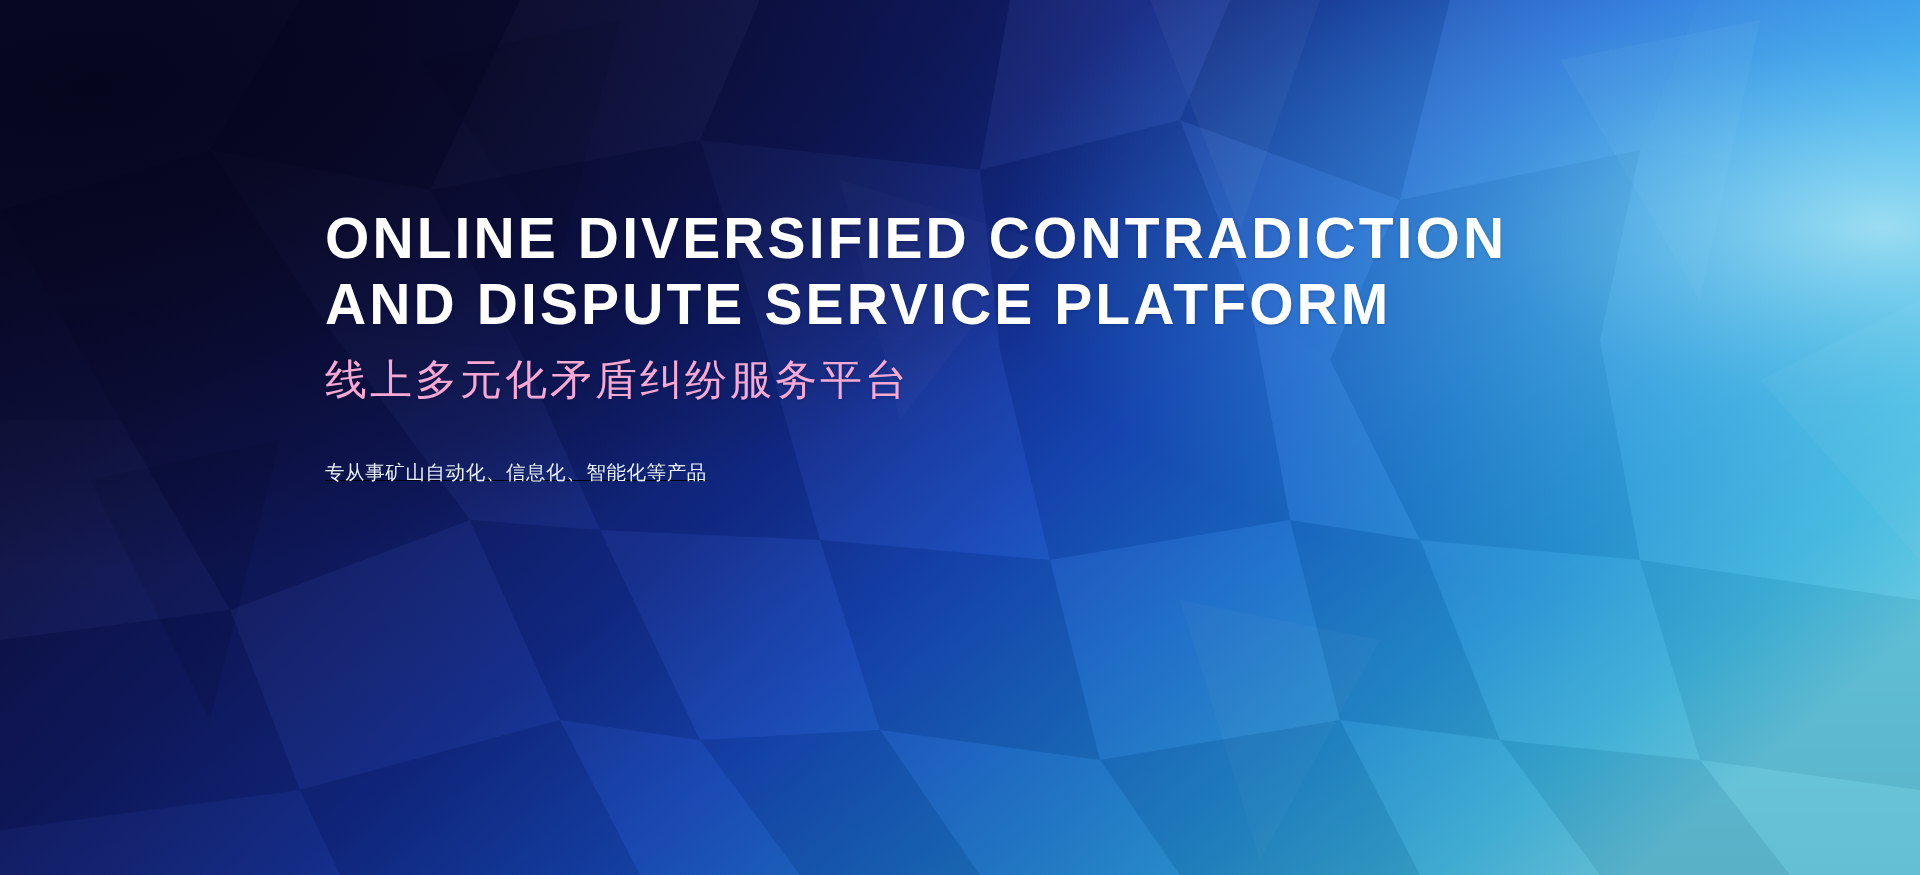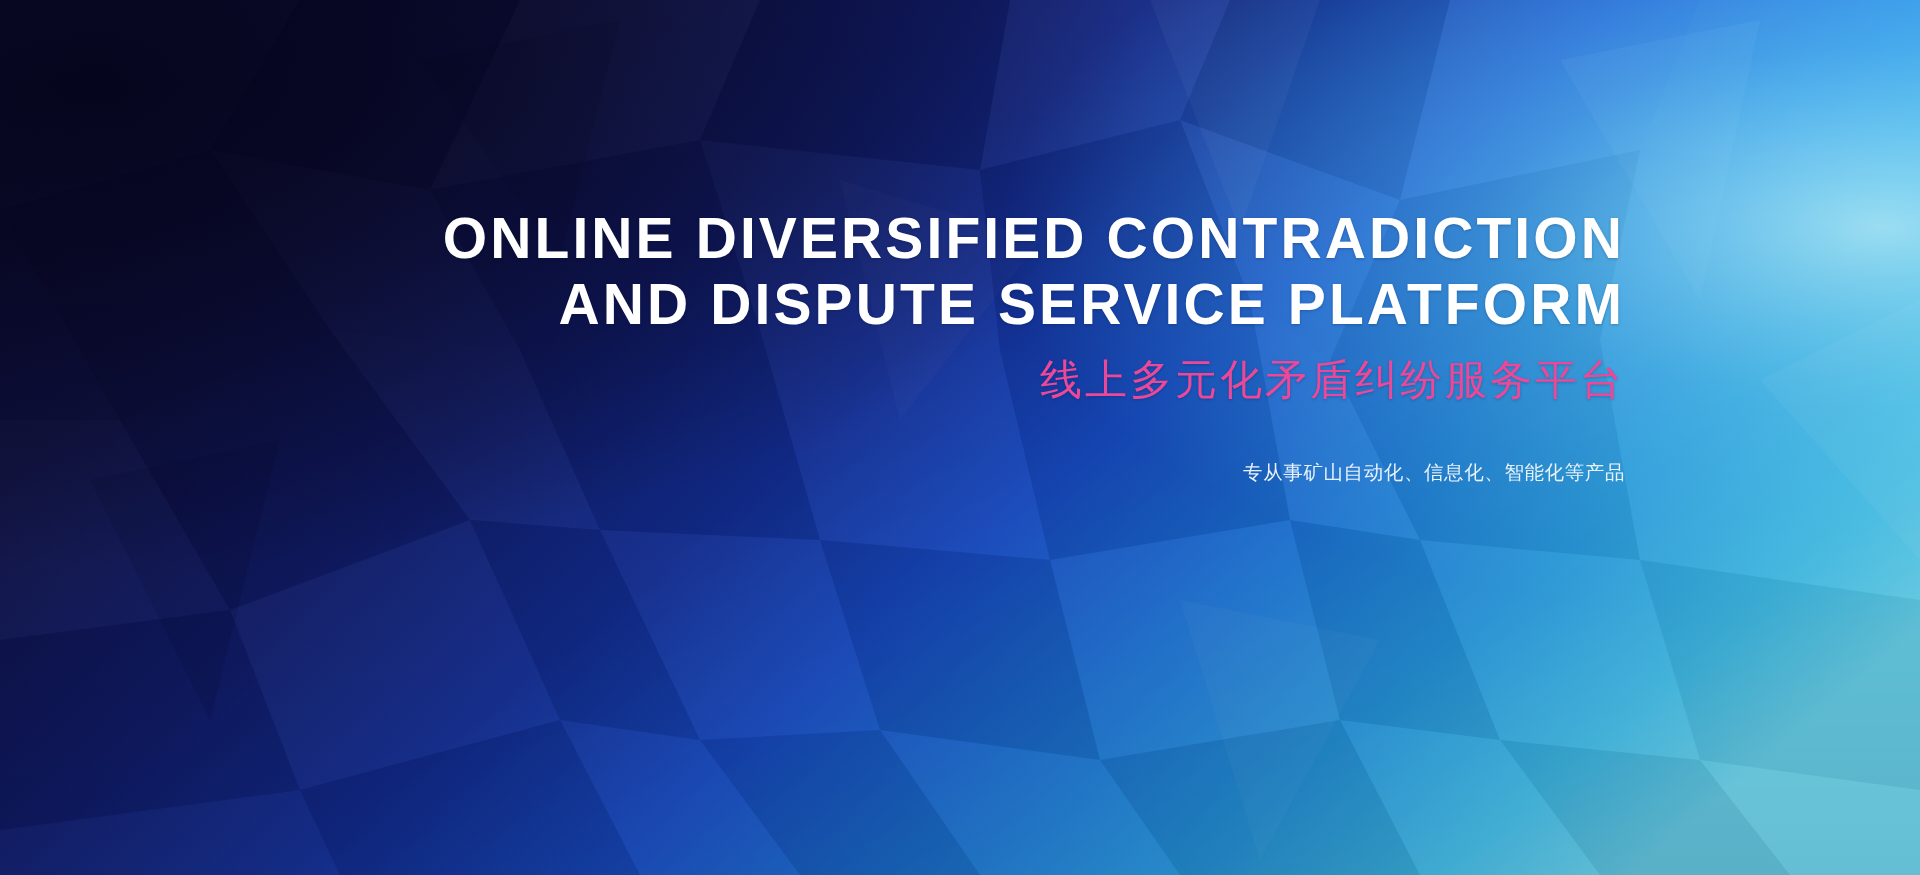--- a/index.html
+++ b/index.html
@@ -19,44 +19,44 @@
     inset: 0;
     width: 1920px;
     height: 875px;
     display: block;
   }
   #content {
     position: absolute;
     left: 325px;
     top: 205px;
     width: 1300px;
-    text-align: right;
   }
   .headline {
     margin: 0;
     color: #ffffff;
     font-size: 57px;
     font-weight: 700;
     line-height: 66px;
     letter-spacing: 3.1px;
     text-transform: uppercase;
     white-space: pre-line;
     text-shadow: 0 1px 3px rgba(0,20,60,0.25);
   }
   .subtitle {
     margin: 18px 0 0 0;
-    color: #ec4899;
+    color: #f9a8d4;
     font-size: 42px;
     font-weight: 400;
     line-height: 50px;
     letter-spacing: 3px;
     text-shadow: 0 1px 3px rgba(0,20,60,0.25);
   }
   .desc {
-    margin: 50px 0 0 16px;
+    margin: 50px 0 0 0;
+    text-decoration: underline;
   }
   .desc-line {
     color: #e9f2fb;
     font-size: 19.5px;
     font-weight: 400;
     line-height: 35px;
     letter-spacing: 0.6px;
     white-space: nowrap;
   }
 </style>

